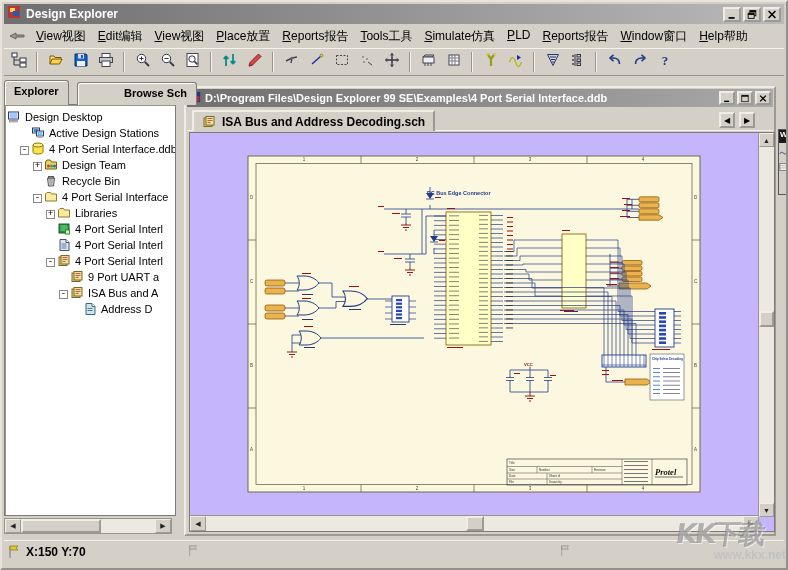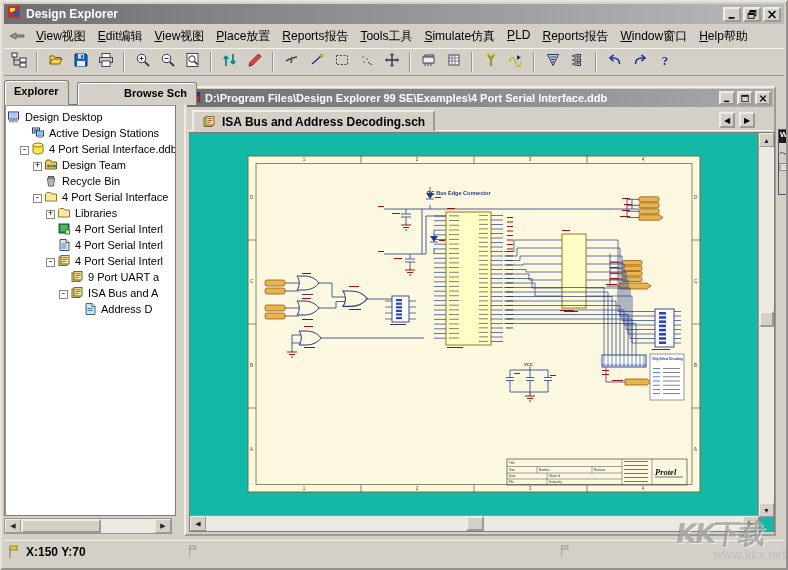--- a/index.html
+++ b/index.html
@@ -58,21 +58,21 @@
     display:flex;align-items:center;justify-content:center;}
   .doc-tabbar{position:absolute;left:1px;top:20px;right:1px;height:23px;
     border-bottom:1px solid #f5f2ea;}
   .doc-tab{position:absolute;left:5px;top:2px;height:21px;background:#D4D0C8;
     border:2px outset #f0ede6;border-bottom:none;display:flex;align-items:center;
     font-size:12px;font-weight:bold;padding:0 8px;white-space:nowrap;}
   .doc-tab .tico{margin-right:5px;}
   .tabarrow{position:absolute;top:4px;width:16px;height:16px;background:#D4D0C8;
     border:2px outset #f0ede6;font-size:8px;display:flex;align-items:center;justify-content:center;}
   .doc-content{position:absolute;left:3px;top:44px;width:586px;height:400px;
-    background:#14b8a6;border:1px solid #7f7c76;}
+    background:#c4b5fd;border:1px solid #7f7c76;}
   #schsvg{position:absolute;left:0;top:0;}
   .vscroll{position:absolute;right:0;top:0;width:16px;height:384px;background:#ece9e2;border-left:1px solid #9a968e;}
   .hscroll{position:absolute;left:0;bottom:0;width:569px;height:16px;background:#ece9e2;border-top:1px solid #9a968e;}
   
   .palette{position:absolute;left:776px;top:127px;width:12px;height:66px;background:#D4D0C8;
     border:1px solid #555;}
   .pal-title{height:13px;background:#1a1a1a;color:#fff;font-size:8px;font-weight:bold;
     padding-left:1px;overflow:hidden;}
   .palbtn{width:11px;height:12px;margin-top:3px;display:flex;align-items:center;justify-content:center;}
   

